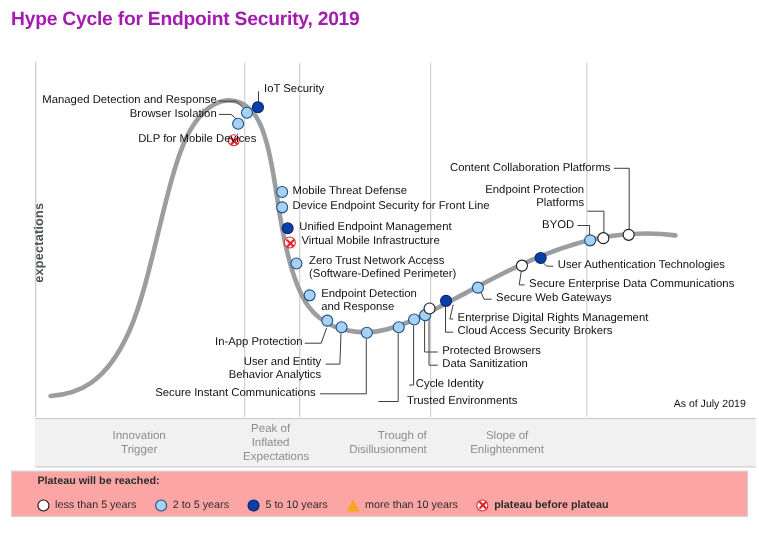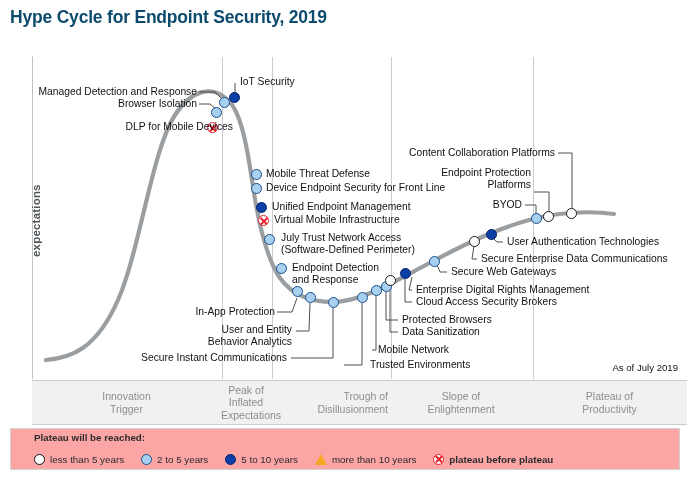--- a/index.html
+++ b/index.html
@@ -7,21 +7,21 @@
     width:690px;height:485px;overflow:hidden;position:relative;
     font-family:"Liberation Sans",sans-serif;
     color:#231f20;
   }
   #root{position:absolute;inset:0;}
 
   
   .title{
     position:absolute;left:10px;top:7px;
     font-size:17.5px;font-weight:bold;letter-spacing:-0.2px;
-    color:#0c4a6e;
+    color:#a21caf;
   }
 
   
   .plot-frame{
     position:absolute;left:32px;top:56px;width:655px;height:323px;
     border-left:1px solid #bfc3c6;
     border-top:1px solid #ffffff;
     box-sizing:border-box;
   }
   .vgrid{position:absolute;top:0;bottom:0;width:1px;background:#c9cdd0;}
@@ -208,33 +208,33 @@
   <div class="lab" style="left:240px;top:76px;">IoT Security</div>
   <div class="lab r" style="left:0px;top:86px;width:197px;">Managed Detection and Response</div>
   <div class="lab r" style="left:0px;top:98px;width:197px;">Browser Isolation</div>
   <div class="lab r" style="left:0px;top:121px;width:233px;">DLP for Mobile Devices</div>
 
   <div class="lab" style="left:266px;top:168px;">Mobile Threat Defense</div>
   <div class="lab" style="left:266px;top:182px;">Device Endpoint Security for Front Line</div>
   <div class="lab" style="left:272px;top:201px;">Unified Endpoint Management</div>
   <div class="lab" style="left:274px;top:214px;">Virtual Mobile Infrastructure</div>
 
-  <div class="lab" style="left:281px;top:232px;">July Trust Network Access</div>
+  <div class="lab" style="left:281px;top:232px;">Zero Trust Network Access</div>
   <div class="lab" style="left:281px;top:244px;">(Software-Defined Perimeter)</div>
 
   <div class="lab" style="left:292px;top:262px;">Endpoint Detection</div>
   <div class="lab" style="left:292px;top:274px;">and Response</div>
 
   <div class="lab r" style="left:120px;top:306px;width:155px;">In-App Protection</div>
   <div class="lab r" style="left:140px;top:324px;width:152px;">User and Entity</div>
   <div class="lab r" style="left:140px;top:336px;width:152px;">Behavior Analytics</div>
   <div class="lab r" style="left:100px;top:352px;width:187px;">Secure Instant Communications</div>
 
   <div class="lab" style="left:370px;top:359px;">Trusted Environments</div>
-  <div class="lab" style="left:378px;top:344px;">Mobile Network</div>
+  <div class="lab" style="left:378px;top:344px;">Cycle Identity</div>
   <div class="lab" style="left:402px;top:326px;">Data Sanitization</div>
   <div class="lab" style="left:402px;top:314px;">Protected Browsers</div>
   <div class="lab" style="left:416px;top:296px;">Cloud Access Security Brokers</div>
   <div class="lab" style="left:416px;top:284px;">Enterprise Digital Rights Management</div>
   <div class="lab" style="left:451px;top:266px;">Secure Web Gateways</div>
   <div class="lab" style="left:481px;top:253px;">Secure Enterprise Data Communications</div>
   <div class="lab" style="left:507px;top:236px;">User Authentication Technologies</div>
 
   <div class="lab r" style="left:440px;top:199px;width:82px;">BYOD</div>
   <div class="lab r" style="left:400px;top:167px;width:131px;">Endpoint Protection</div>
@@ -262,26 +262,20 @@
         <div>Trough of</div>
         <div>Disillusionment</div>
       </div>
     </div>
     <div class="phase" style="left:358px;width:142px;">
       <div class="ph-inner">
         <div>Slope of</div>
         <div>Enlightenment</div>
       </div>
     </div>
-    <div class="phase" style="left:500px;width:155px;">
-      <div class="ph-inner">
-        <div>Plateau of</div>
-        <div>Productivity</div>
-      </div>
-    </div>
   </div>
 
   <div class="x-axis-label">time</div>
 
   <div class="legend">
 
     <div class="legend-title">Plateau will be reached:</div>
     <div class="legend-items">
       <div class="leg-item">
         <span class="leg-mark c0"></span>

